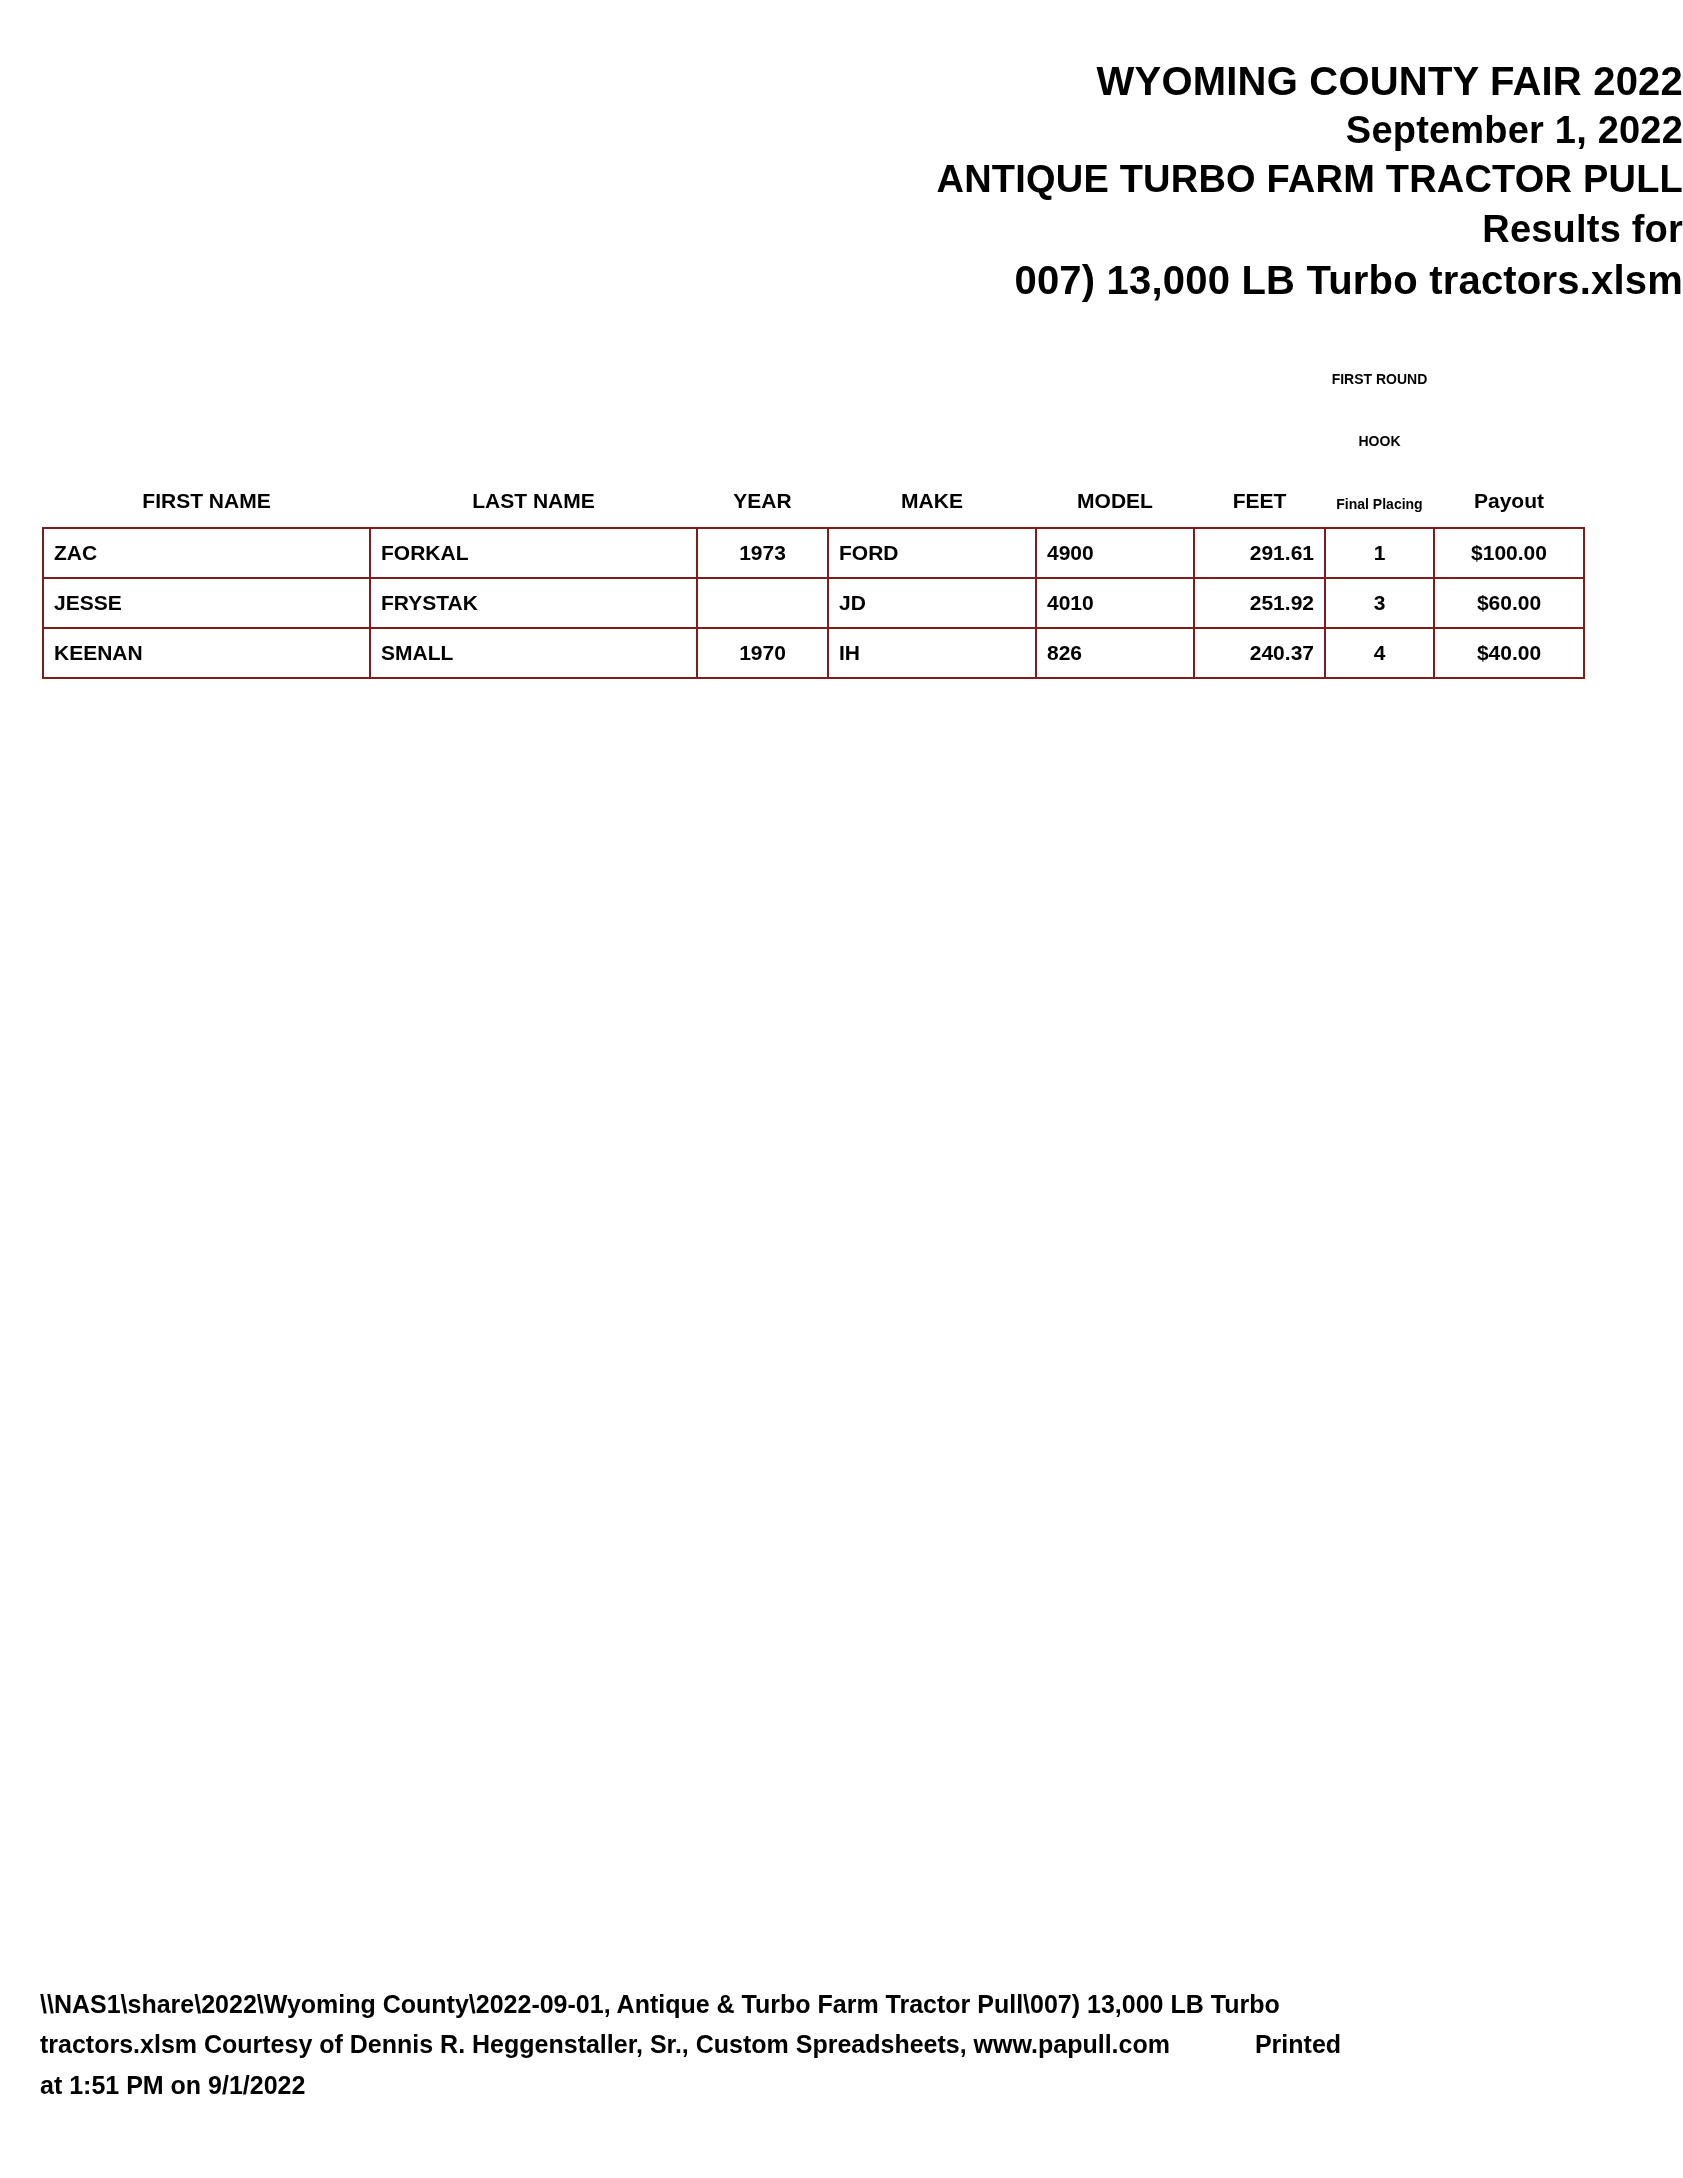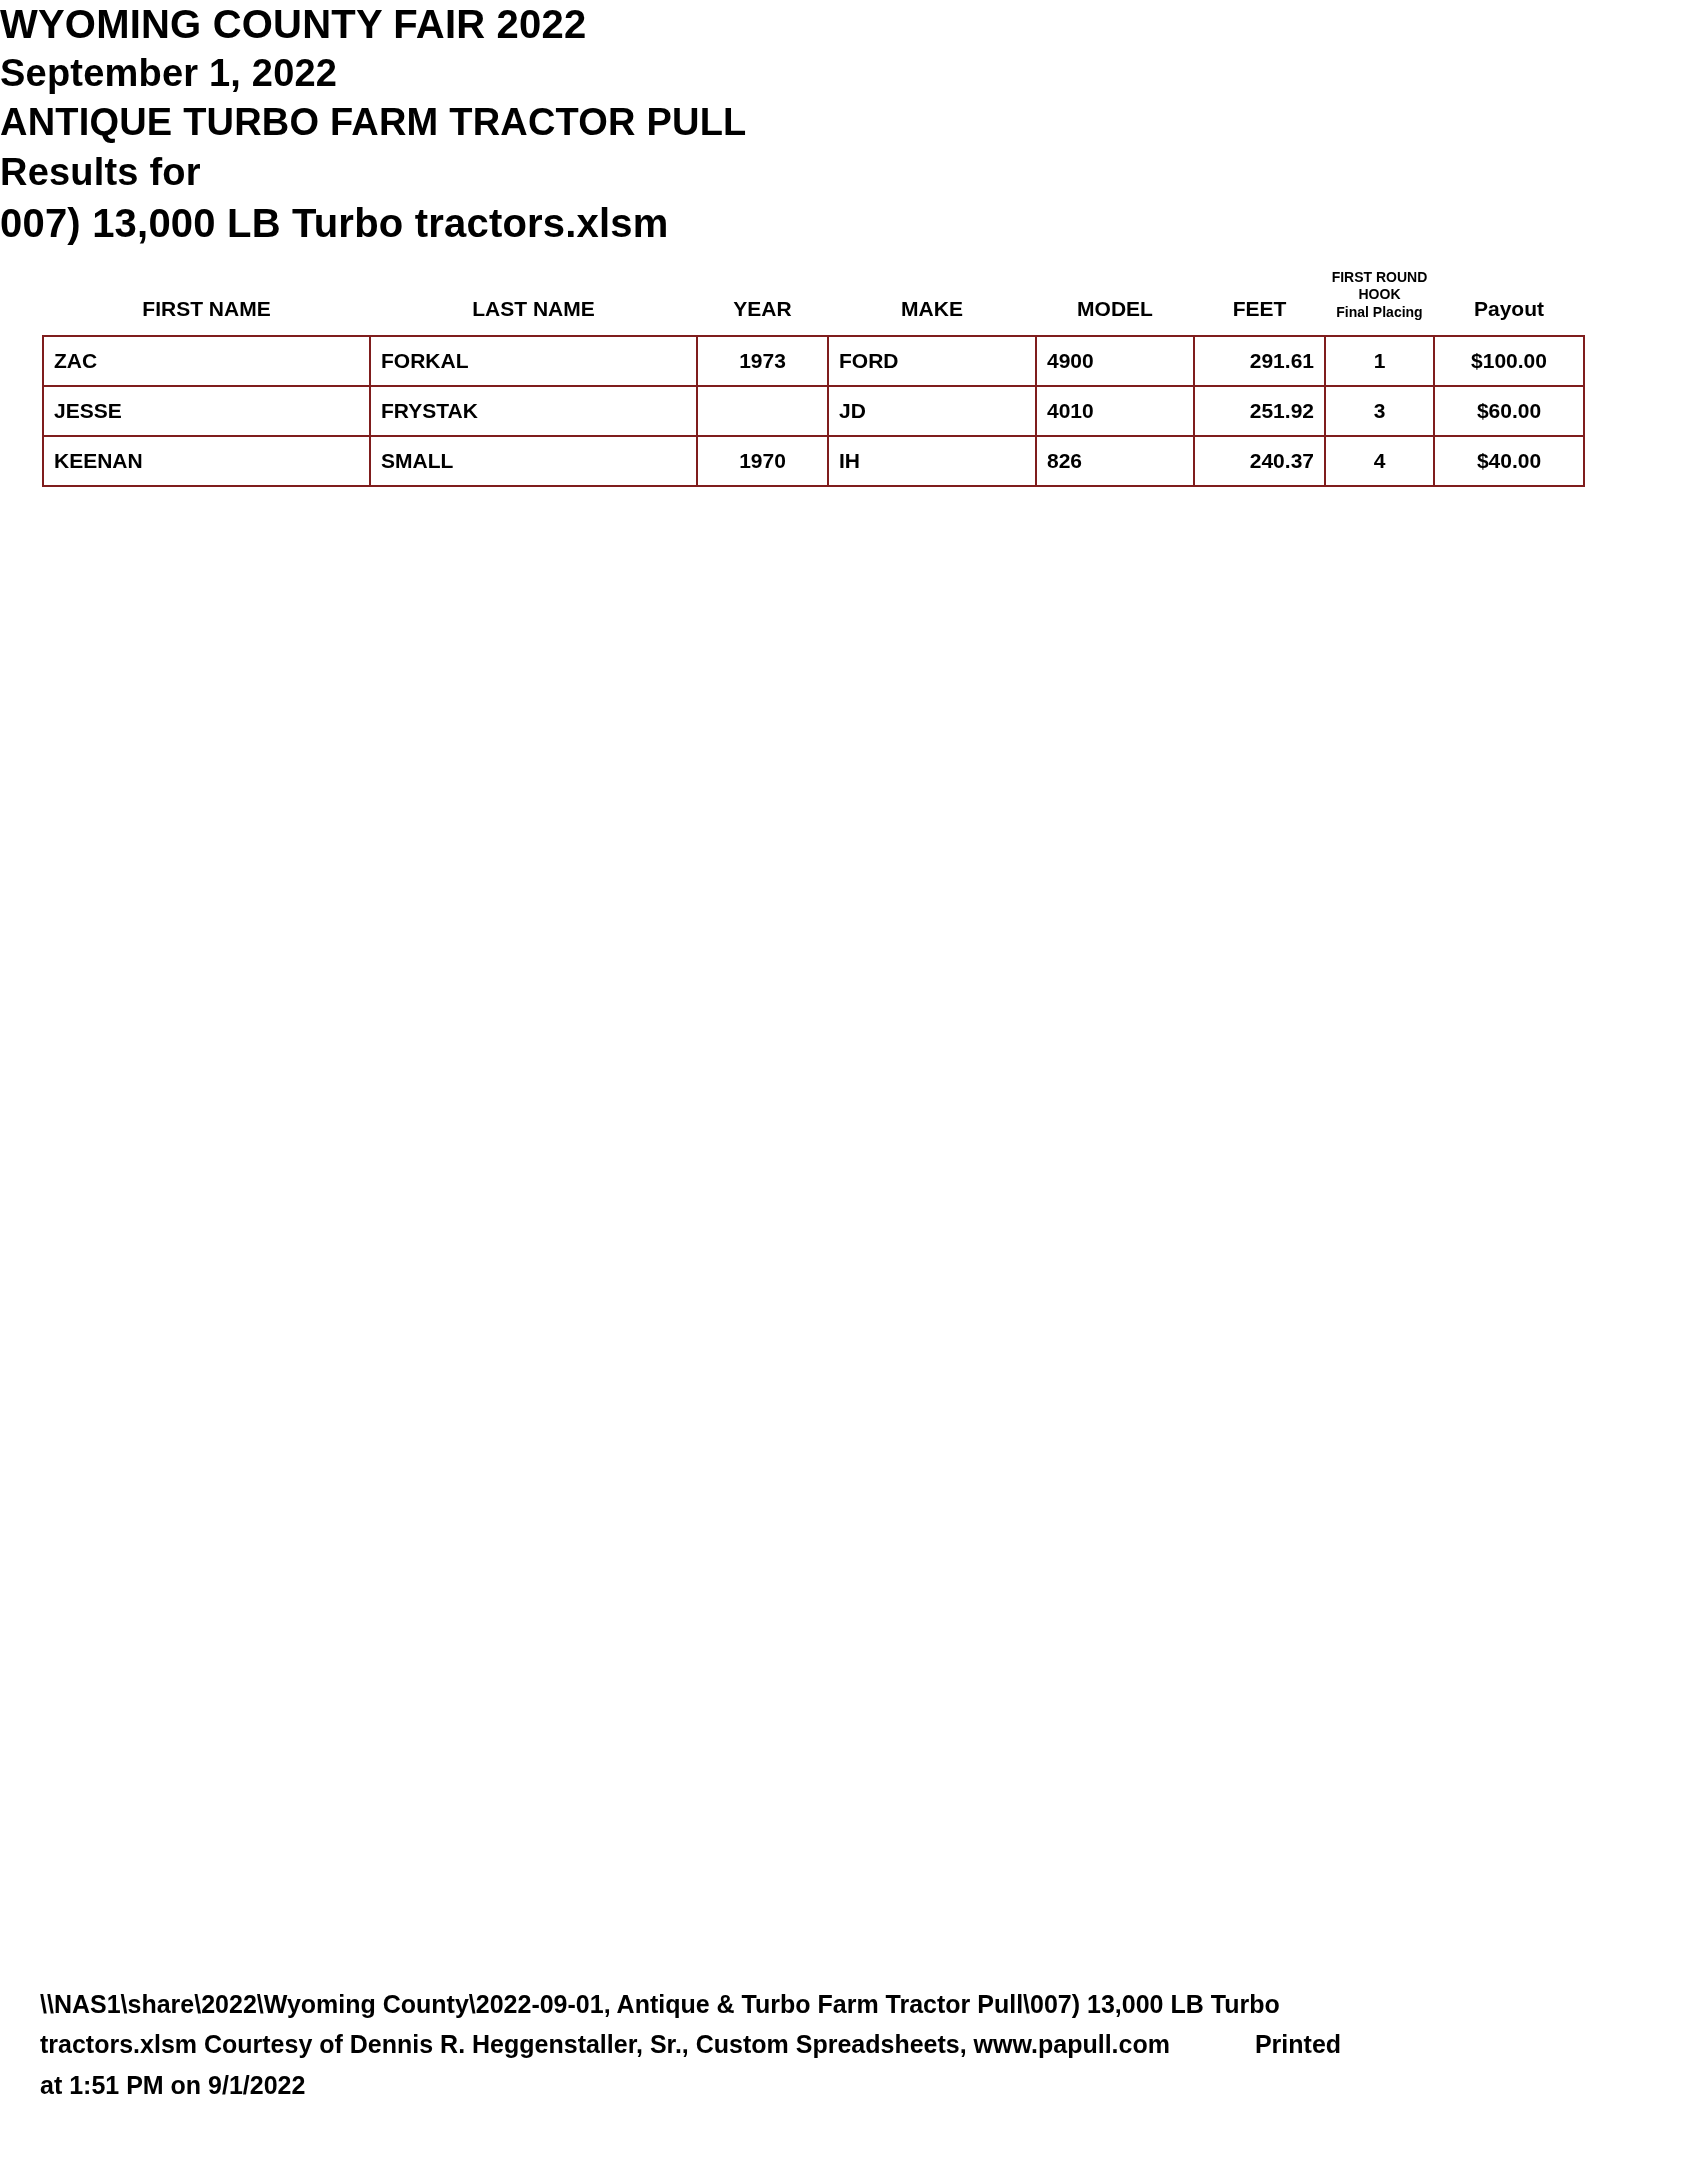--- a/index.html
+++ b/index.html
@@ -16,21 +16,22 @@
     overflow: hidden;
   }
   .page {
     width: 1683px;
     height: 2178px;
     box-sizing: border-box;
     padding: 0;
     position: relative;
   }
   .titles {
-    text-align: left;
+    text-align: right;
+    padding-top: 57px;
   }
   .titles div {
     font-weight: bold;
     letter-spacing: 0.2px;
   }
   .t1 { font-size: 40px; line-height: 1.22; }
   .t2 { font-size: 38px; line-height: 1.30; }
   .t3 { font-size: 38px; line-height: 1.30; }
   .t4 { font-size: 38px; line-height: 1.30; }
   .t5 { font-size: 40px; line-height: 1.30; }
@@ -60,20 +61,21 @@
     vertical-align: bottom;
     white-space: nowrap;
   }
   th.place-head {
     font-size: 0;
     line-height: 0;
   }
   th.place-head span {
     display: block;
     text-align: center;
+    margin-top: 45px;
   }
   th.place-head .l1 { font-size: 14px; line-height: 1.25; }
   th.place-head .l2 { font-size: 14px; line-height: 1.25; }
   th.place-head .l3 { font-size: 14px; line-height: 1.25; }
   th.payout-head { font-size: 30px; }
 
   table.results tbody td {
     border: 2px solid #7f1d1d;
     font-size: 21px;
     font-weight: bold;

